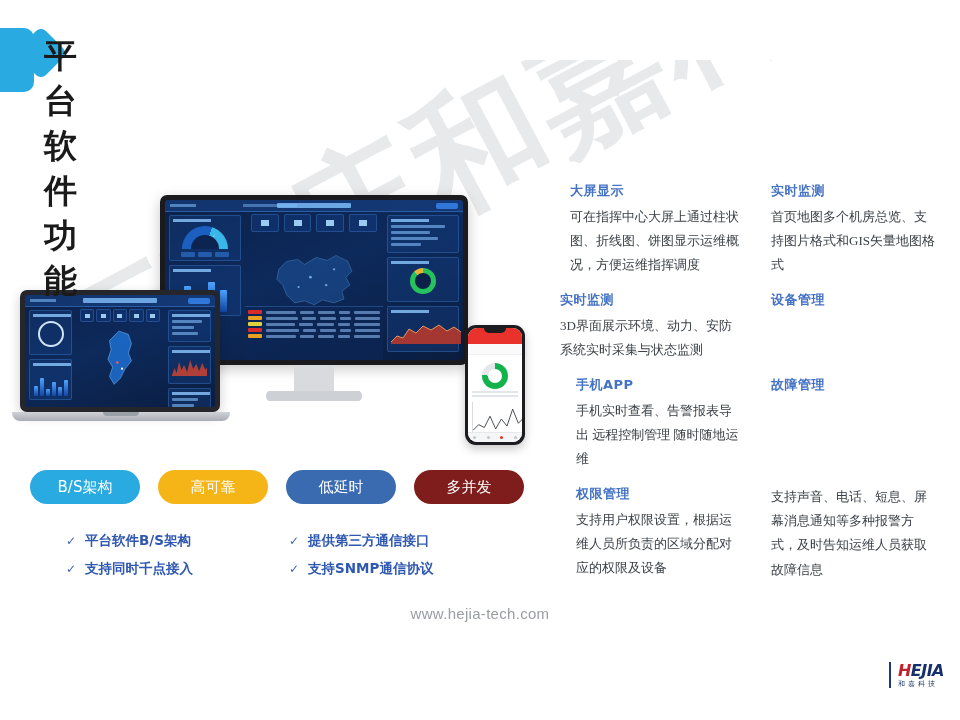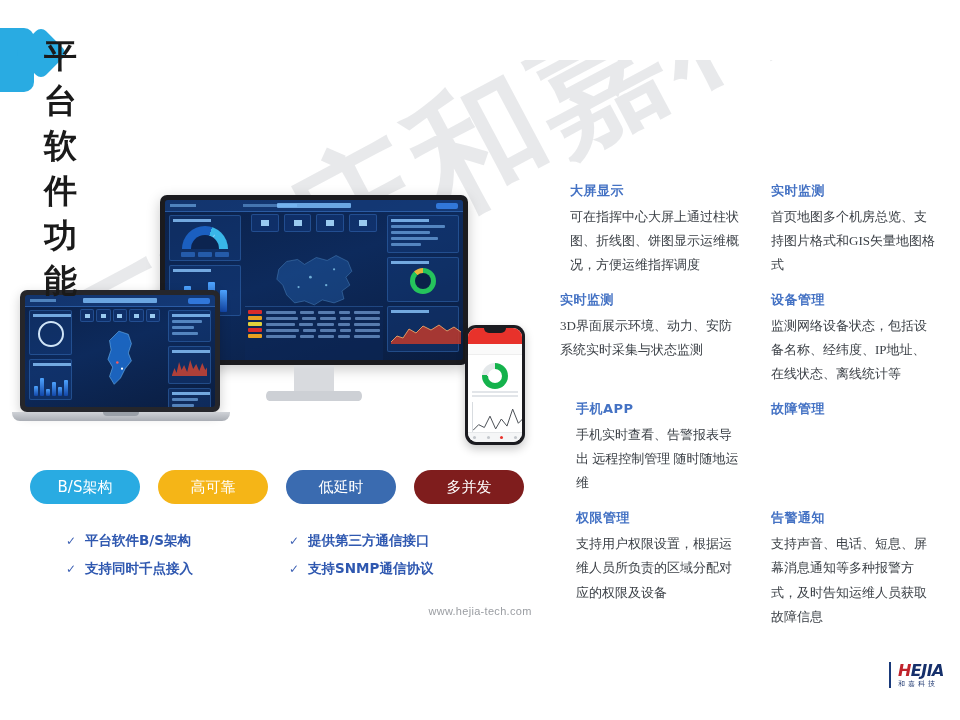--- a/index.html
+++ b/index.html
@@ -207,21 +207,21 @@
 
   
   .checks{position:absolute;left:66px;top:532px;width:420px;z-index:20;
     display:grid;grid-template-columns:1fr 1fr;row-gap:10px;column-gap:26px;}
   .check{display:flex;align-items:center;gap:9px;}
   .check .ck{color:#3f62b5;font-size:12px;line-height:1;}
   .check .ctxt{color:#2f58b0;font-size:13.5px;font-weight:700;font-family:"DejaVu Sans",sans-serif;}
 
   
   .url{position:absolute;left:0;right:0;top:605px;text-align:center;
-    font-size:11px;color:#9a9da2;letter-spacing:.3px;z-index:20;}
+    font-size:15px;color:#9a9da2;letter-spacing:.3px;z-index:20;}
 
   
   .features{position:absolute;left:560px;top:182px;width:390px;z-index:20;}
   .frow{display:flex;}
   .fcell{width:195px;box-sizing:border-box;padding-right:14px;margin-bottom:14px;}
   .fcell.indent{padding-left:10px;}
   .fcell.indent2{padding-left:16px;}
   .ftitle{
     font-size:13px;font-weight:700;color:#4472c4;margin-bottom:5px;
     font-family:"DejaVu Sans",sans-serif;letter-spacing:.5px;
@@ -534,39 +534,37 @@
         <div class="fbody">首页地图多个机房总览、支持图片格式和GIS矢量地图格式</div>
       </div>
     </div>
     <div class="frow">
       <div class="fcell">
         <div class="ftitle">实时监测</div>
         <div class="fbody">3D界面展示环境、动力、安防系统实时采集与状态监测</div>
       </div>
       <div class="fcell indent2">
         <div class="ftitle">设备管理</div>
-        <div class="fbody">监测网络设备状态，包括设备名称、经纬度、IP地址、在线状态、离线统计等</div>
       </div>
     </div>
     <div class="frow">
       <div class="fcell indent2">
         <div class="ftitle">手机APP</div>
         <div class="fbody">手机实时查看、告警报表导出 远程控制管理 随时随地运维</div>
       </div>
       <div class="fcell indent2">
         <div class="ftitle">故障管理</div>
       </div>
     </div>
     <div class="frow">
       <div class="fcell indent2">
         <div class="ftitle">权限管理</div>
         <div class="fbody">支持用户权限设置，根据运维人员所负责的区域分配对应的权限及设备</div>
       </div>
       <div class="fcell indent2">
-        <div class="ftitle">告警通知</div>
         <div class="fbody">支持声音、电话、短息、屏幕消息通知等多种报警方式，及时告知运维人员获取故障信息</div>
       </div>
     </div>
   </div>
 
   <div class="logo">
     <div class="barline"></div>
     <div class="lt">
       <div class="lmain">
         <em>H</em><span>EJIA</span>

